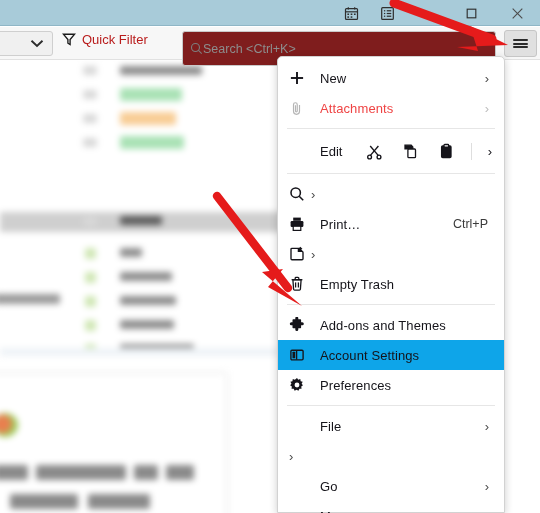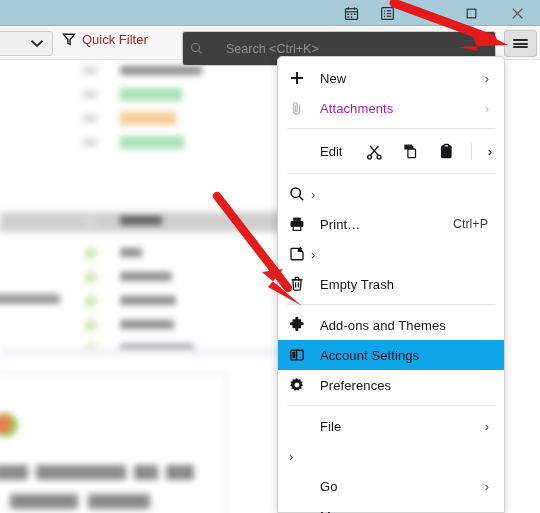--- a/index.html
+++ b/index.html
@@ -70,22 +70,22 @@
     background:#f0f0f0; border:1px solid #cfcfcf; border-radius:3px;
     display:flex; align-items:center; justify-content:flex-end; padding-right:8px;
   }
   #quickfilter {
     position:absolute; left:62px; top:1px; height:23px;
     display:flex; align-items:center; gap:6px;
     font-size:13px; color:#b91c1c;
   }
   #searchbox {
     position:absolute; left:182px; top:4px; width:314px; height:35px;
-    background:#404040; border:1px solid #c9c9c9; border-radius:3px;
-    display:flex; align-items:center; gap:23px; padding-left:7px;
+    background:#7f1d1d; border:1px solid #c9c9c9; border-radius:3px;
+    display:flex; align-items:center; gap:0; padding-left:7px;
     font-size:12.5px; color:#8d8d8d;
   }
   #hamburger-btn {
     position:absolute; left:504px; top:3px; width:33px; height:27px;
     background:#e0e0e0; border:1px solid #c6c6c6; border-radius:3px;
     display:flex; align-items:center; justify-content:center;
   }
   .ham-line { width:15px; height:2px; background:#2b2b2b; margin:1.5px 0; border-radius:1px; }
 
   
@@ -104,21 +104,21 @@
     height:30px; padding:0 12px 0 11px; cursor:default;
   }
   .mi .mi-icon {
     width:22px; min-width:22px; display:flex; align-items:center; justify-content:flex-start;
     color:#15141a;
   }
   .mi .mi-label { flex:1; padding-left:9px; white-space:nowrap; letter-spacing:.1px; }
   .mi .mi-label.noicon { padding-left:31px; }
   .mi .mi-chev { color:#4b4b4b; font-size:13px; padding-right:3px; }
   .mi .mi-accel { color:#3b3b3b; font-size:12.5px; padding-right:4px; }
-  .mi.disabled .mi-label, .mi.disabled .mi-icon { color:#a21caf; }
+  .mi.disabled .mi-label, .mi.disabled .mi-icon { color:#ef4444; }
   .mi.disabled .mi-chev { color:#bdbdbd; }
   .mi.hl { background:#0ea5e9; }
   .msep { height:1px; background:#e6e6e6; margin:5px 9px; }
 
   .edit-row { display:flex; align-items:center; height:34px; padding:0 12px 0 11px; }
   .edit-row .er-label { width:68px; padding-left:31px; }
   .edit-row .er-btns { flex:1; display:flex; align-items:center; justify-content:space-around; padding:0 4px 0 0; }
   .edit-row .er-btn { width:26px; height:24px; display:flex; align-items:center; justify-content:center; }
   .edit-row .er-vsep { width:1px; height:17px; background:#dedede; margin:0 7px 0 2px; }
 

